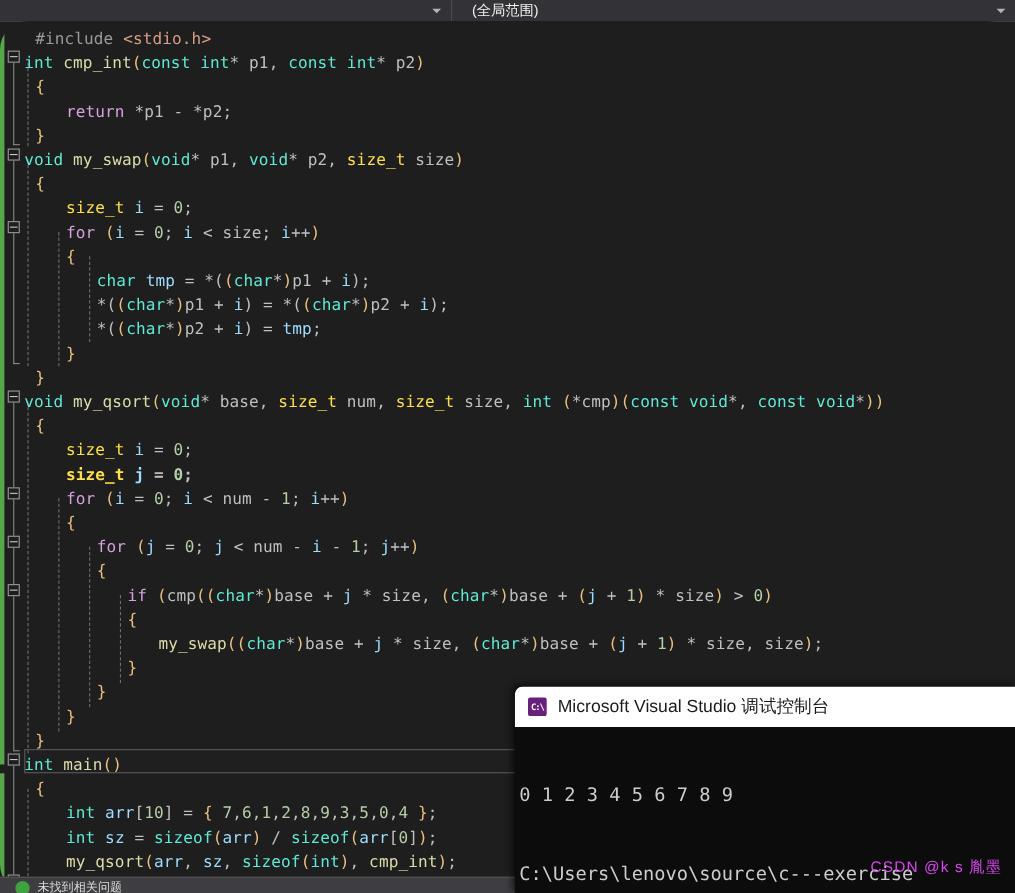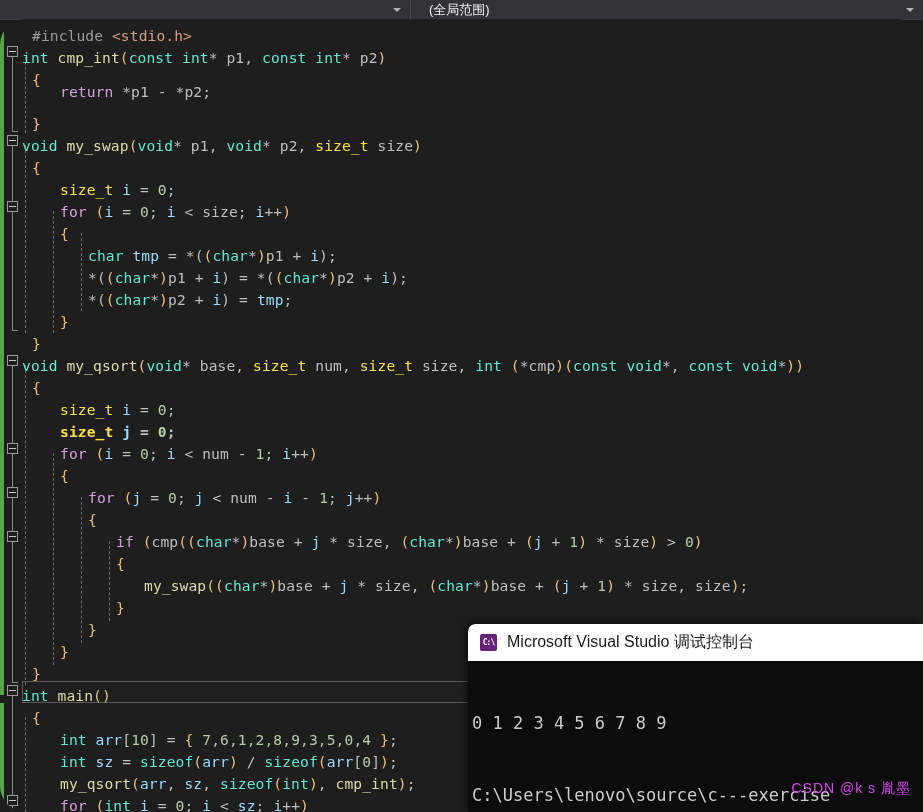--- a/index.html
+++ b/index.html
@@ -187,21 +187,21 @@
       <div class="iguide" style="left:3px;  top:346px;height:320px;"></div>
       <div class="iguide" style="left:31px; top:434px;height:212px;"></div>
       <div class="iguide" style="left:59px; top:478px;height:146px;"></div>
       <div class="iguide" style="left:87px; top:522px;height:80px;"></div>
       <div class="iguide" style="left:3px;  top:698px;height:95px;"></div>
 
       <div class="ln" style="top:6px;padding-left:10px;"><span class="c-pp">#include </span><span class="c-str">&lt;stdio.h&gt;</span></div>
 
       <div class="ln" style="top:28px;"><span class="c-key">int</span><span class="c-pln"> </span><span class="c-fn">cmp_int</span><span class="c-bry">(</span><span class="c-key">const</span><span class="c-pln"> </span><span class="c-key">int</span><span class="c-pln">* p1, </span><span class="c-key">const</span><span class="c-pln"> </span><span class="c-key">int</span><span class="c-pln">* p2</span><span class="c-bry">)</span></div>
       <div class="ln" style="top:50px;padding-left:10px;"><span class="c-bry">{</span></div>
-      <div class="ln" style="top:62px;padding-left:38px;text-align:center;"><span class="c-ctrl">return</span><span class="c-pln"> *p1 - *p2;</span></div>
+      <div class="ln" style="top:72px;padding-left:38px;text-align:center;"><span class="c-ctrl">return</span><span class="c-pln"> *p1 - *p2;</span></div>
       <div class="ln" style="top:94px;padding-left:10px;"><span class="c-bry">}</span></div>
 
       <div class="ln" style="top:116px;"><span class="c-key">void</span><span class="c-pln"> </span><span class="c-fn">my_swap</span><span class="c-bry">(</span><span class="c-key">void</span><span class="c-pln">* p1, </span><span class="c-key">void</span><span class="c-pln">* p2, </span><span class="c-type">size_t</span><span class="c-pln"> size</span><span class="c-bry">)</span></div>
       <div class="ln" style="top:138px;padding-left:10px;"><span class="c-bry">{</span></div>
       <div class="ln" style="top:160px;padding-left:38px;"><span class="c-type">size_t</span><span class="c-pln"> </span><span class="c-var">i</span><span class="c-pln"> = </span><span class="c-num">0</span><span class="c-pln">;</span></div>
       <div class="ln" style="top:182px;padding-left:38px;"><span class="c-ctrl">for</span><span class="c-pln"> </span><span class="c-bry">(</span><span class="c-var">i</span><span class="c-pln"> = </span><span class="c-num">0</span><span class="c-pln">; </span><span class="c-var">i</span><span class="c-pln"> &lt; size; </span><span class="c-var">i</span><span class="c-pln">++</span><span class="c-bry">)</span></div>
       <div class="ln" style="top:204px;padding-left:38px;"><span class="c-bry">{</span></div>
       <div class="ln" style="top:226px;padding-left:66px;"><span class="c-key">char</span><span class="c-pln"> </span><span class="c-var">tmp</span><span class="c-pln"> = *(</span><span class="c-bry">(</span><span class="c-key">char</span><span class="c-pln">*</span><span class="c-bry">)</span><span class="c-pln">p1 + </span><span class="c-var">i</span><span class="c-pln">);</span></div>
       <div class="ln" style="top:248px;padding-left:66px;"><span class="c-pln">*(</span><span class="c-bry">(</span><span class="c-key">char</span><span class="c-pln">*</span><span class="c-bry">)</span><span class="c-pln">p1 + </span><span class="c-var">i</span><span class="c-pln">) = *(</span><span class="c-bry">(</span><span class="c-key">char</span><span class="c-pln">*</span><span class="c-bry">)</span><span class="c-pln">p2 + </span><span class="c-var">i</span><span class="c-pln">);</span></div>
       <div class="ln" style="top:270px;padding-left:66px;"><span class="c-pln">*(</span><span class="c-bry">(</span><span class="c-key">char</span><span class="c-pln">*</span><span class="c-bry">)</span><span class="c-pln">p2 + </span><span class="c-var">i</span><span class="c-pln">) = </span><span class="c-var">tmp</span><span class="c-pln">;</span></div>
@@ -227,20 +227,24 @@
       <div class="ln" style="top:666px;"><span class="c-key">int</span><span class="c-pln"> </span><span class="c-fn">main</span><span class="c-bry">()</span></div>
       <div class="ln" style="top:688px;padding-left:10px;"><span class="c-bry">{</span></div>
       <div class="ln" style="top:710px;padding-left:38px;"><span class="c-key">int</span><span class="c-pln"> </span><span class="c-var">arr</span><span class="c-pln">[</span><span class="c-num">10</span><span class="c-pln">] = </span><span class="c-bry">{</span><span class="c-pln"> </span><span class="c-num">7</span><span class="c-pln">,</span><span class="c-num">6</span><span class="c-pln">,</span><span class="c-num">1</span><span class="c-pln">,</span><span class="c-num">2</span><span class="c-pln">,</span><span class="c-num">8</span><span class="c-pln">,</span><span class="c-num">9</span><span class="c-pln">,</span><span class="c-num">3</span><span class="c-pln">,</span><span class="c-num">5</span><span class="c-pln">,</span><span class="c-num">0</span><span class="c-pln">,</span><span class="c-num">4</span><span class="c-pln"> </span><span class="c-bry">}</span><span class="c-pln">;</span></div>
       <div class="ln" style="top:732px;padding-left:38px;"><span class="c-key">int</span><span class="c-pln"> </span><span class="c-var">sz</span><span class="c-pln"> = </span><span class="c-key">sizeof</span><span class="c-bry">(</span><span class="c-var">arr</span><span class="c-bry">)</span><span class="c-pln"> / </span><span class="c-key">sizeof</span><span class="c-bry">(</span><span class="c-var">arr</span><span class="c-pln">[</span><span class="c-num">0</span><span class="c-pln">]</span><span class="c-bry">)</span><span class="c-pln">;</span></div>
       <div class="ln" style="top:754px;padding-left:38px;"><span class="c-fn">my_qsort</span><span class="c-bry">(</span><span class="c-var">arr</span><span class="c-pln">, </span><span class="c-var">sz</span><span class="c-pln">, </span><span class="c-key">sizeof</span><span class="c-bry">(</span><span class="c-key">int</span><span class="c-bry">)</span><span class="c-pln">, </span><span class="c-fn">cmp_int</span><span class="c-bry">)</span><span class="c-pln">;</span></div>
       <div class="ln" style="top:776px;padding-left:38px;"><span class="c-ctrl">for</span><span class="c-pln"> </span><span class="c-bry">(</span><span class="c-key">int</span><span class="c-pln"> </span><span class="c-var">i</span><span class="c-pln"> = </span><span class="c-num">0</span><span class="c-pln">; </span><span class="c-var">i</span><span class="c-pln"> &lt; </span><span class="c-var">sz</span><span class="c-pln">; </span><span class="c-var">i</span><span class="c-pln">++</span><span class="c-bry">)</span></div>
 
     </div>
   </div>
 
+  <div class="botbar">
+    <div class="dot"></div>
+    <div class="btext">未找到相关问题</div>
+  </div>
 
   <div class="console">
     <div class="console-title">
       <div class="console-icon">C:\</div>
       <div class="console-title-text">Microsoft Visual Studio 调试控制台</div>
     </div>
     <div class="console-body">
       <div>0 1 2 3 4 5 6 7 8 9</div>
       <div>C:\Users\lenovo\source\c---exercise</div>
       

